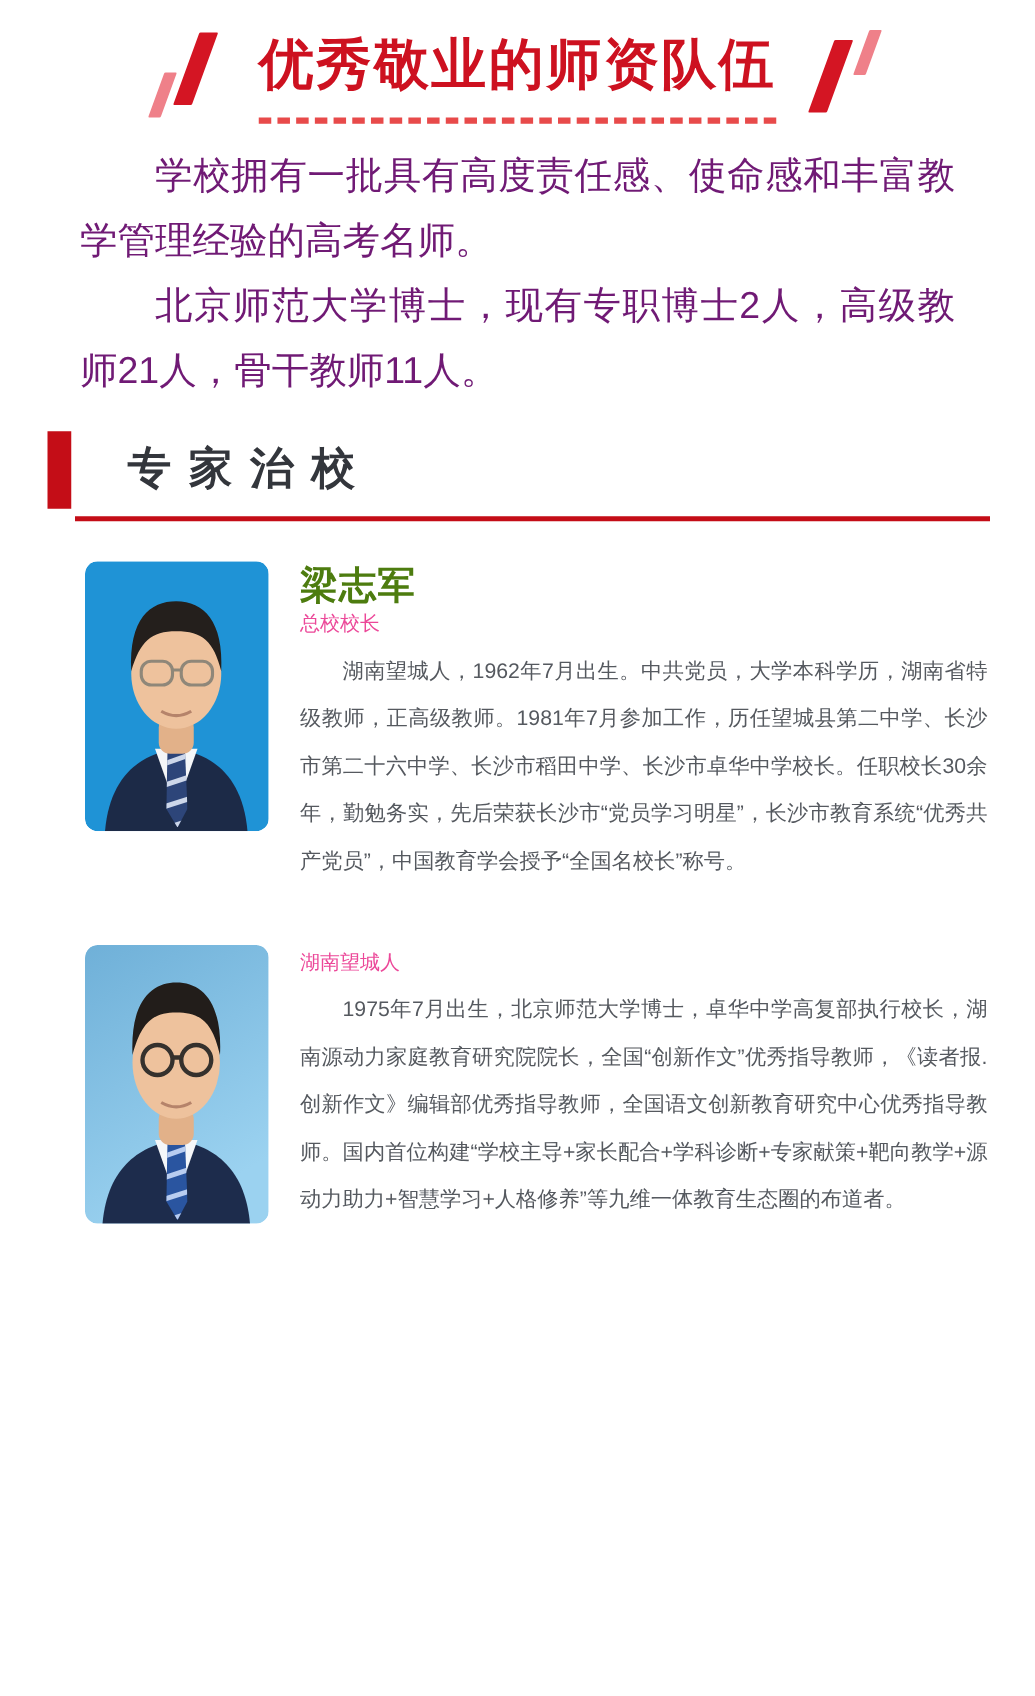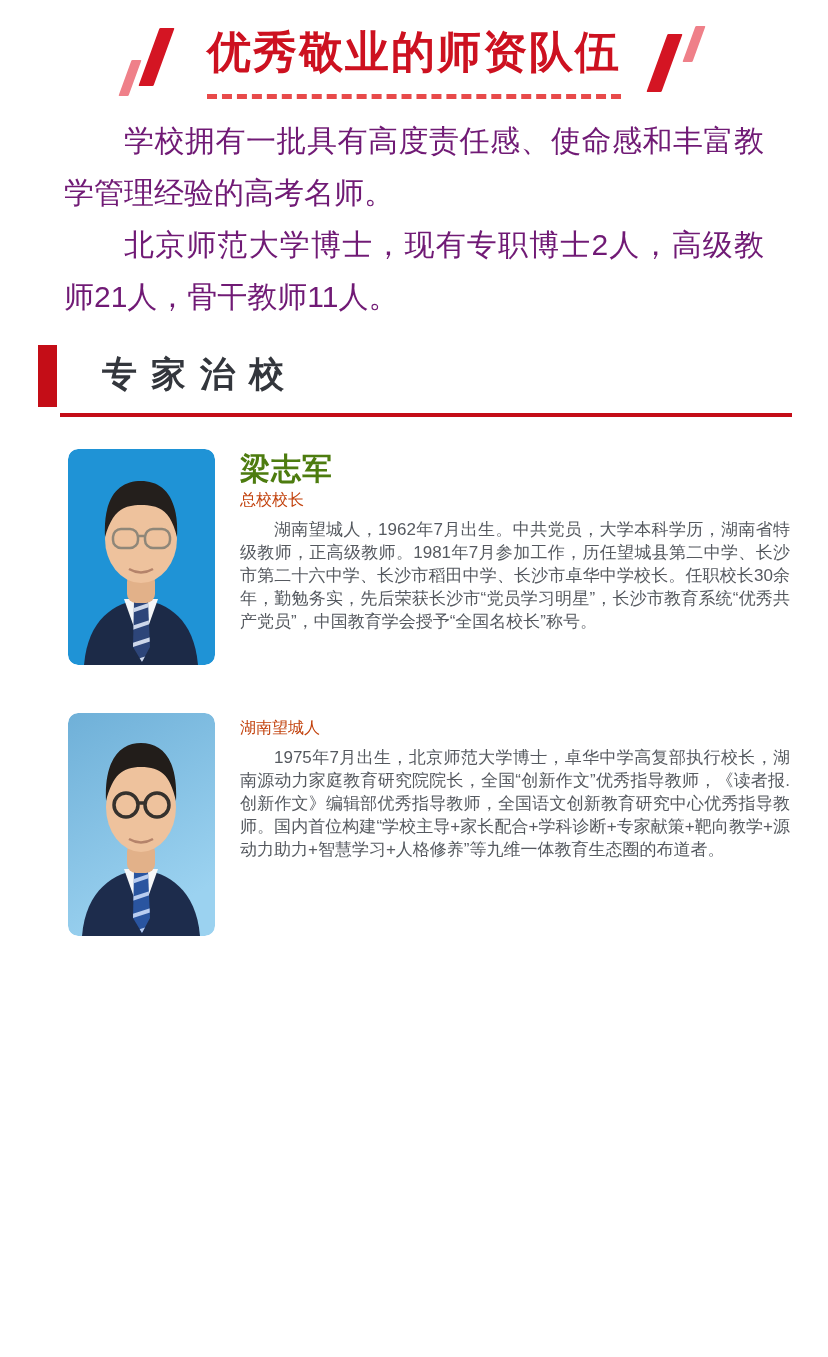--- a/index.html
+++ b/index.html
@@ -11,21 +11,21 @@
     overflow: hidden;
     font-family: "Liberation Sans", "DejaVu Sans", sans-serif;
     color: #151515;
   }
   .page { width: 828px; height: 1357px; position: relative; background: #ffffff; }
 
   
   .title-block {
     padding-top: 24px;
     display: flex;
-    align-items: center;
+    align-items: flex-start;
     justify-content: center;
     gap: 26px;
   }
   .slash-group { position: relative; width: 62px; height: 72px; flex: 0 0 auto; }
   .slash { position: absolute; display: block; transform: skewX(-20deg); border-radius: 1px; }
   .slash.big   { width: 15px; height: 58px; background: #d41523; }
   .slash.small { width: 10px; height: 36px; background: #ef8089; }
   .slash-group.left  .slash.small { left: 6px;  bottom: 2px; }
   .slash-group.left  .slash.big   { left: 30px; top: 2px; }
   .slash-group.right .slash.big   { left: 10px; top: 8px; }
@@ -102,26 +102,26 @@
     font-size: 30px;
     line-height: 36px;
     font-weight: 700;
     color: #4d7c0f;
     letter-spacing: 1px;
   }
   .profile-role {
     margin-top: 3px;
     font-size: 16px;
     line-height: 20px;
-    color: #c2410c;
+    color: #ec4899;
   }
   .profile-bio {
     margin-top: 8px;
     font-size: 17px;
-    line-height: 23px;
+    line-height: 38px;
     color: #55595f;
     text-align: justify;
     text-indent: 2em;
   }
 </style>
 </head>
 <body>
 
 <div class="page">
 

